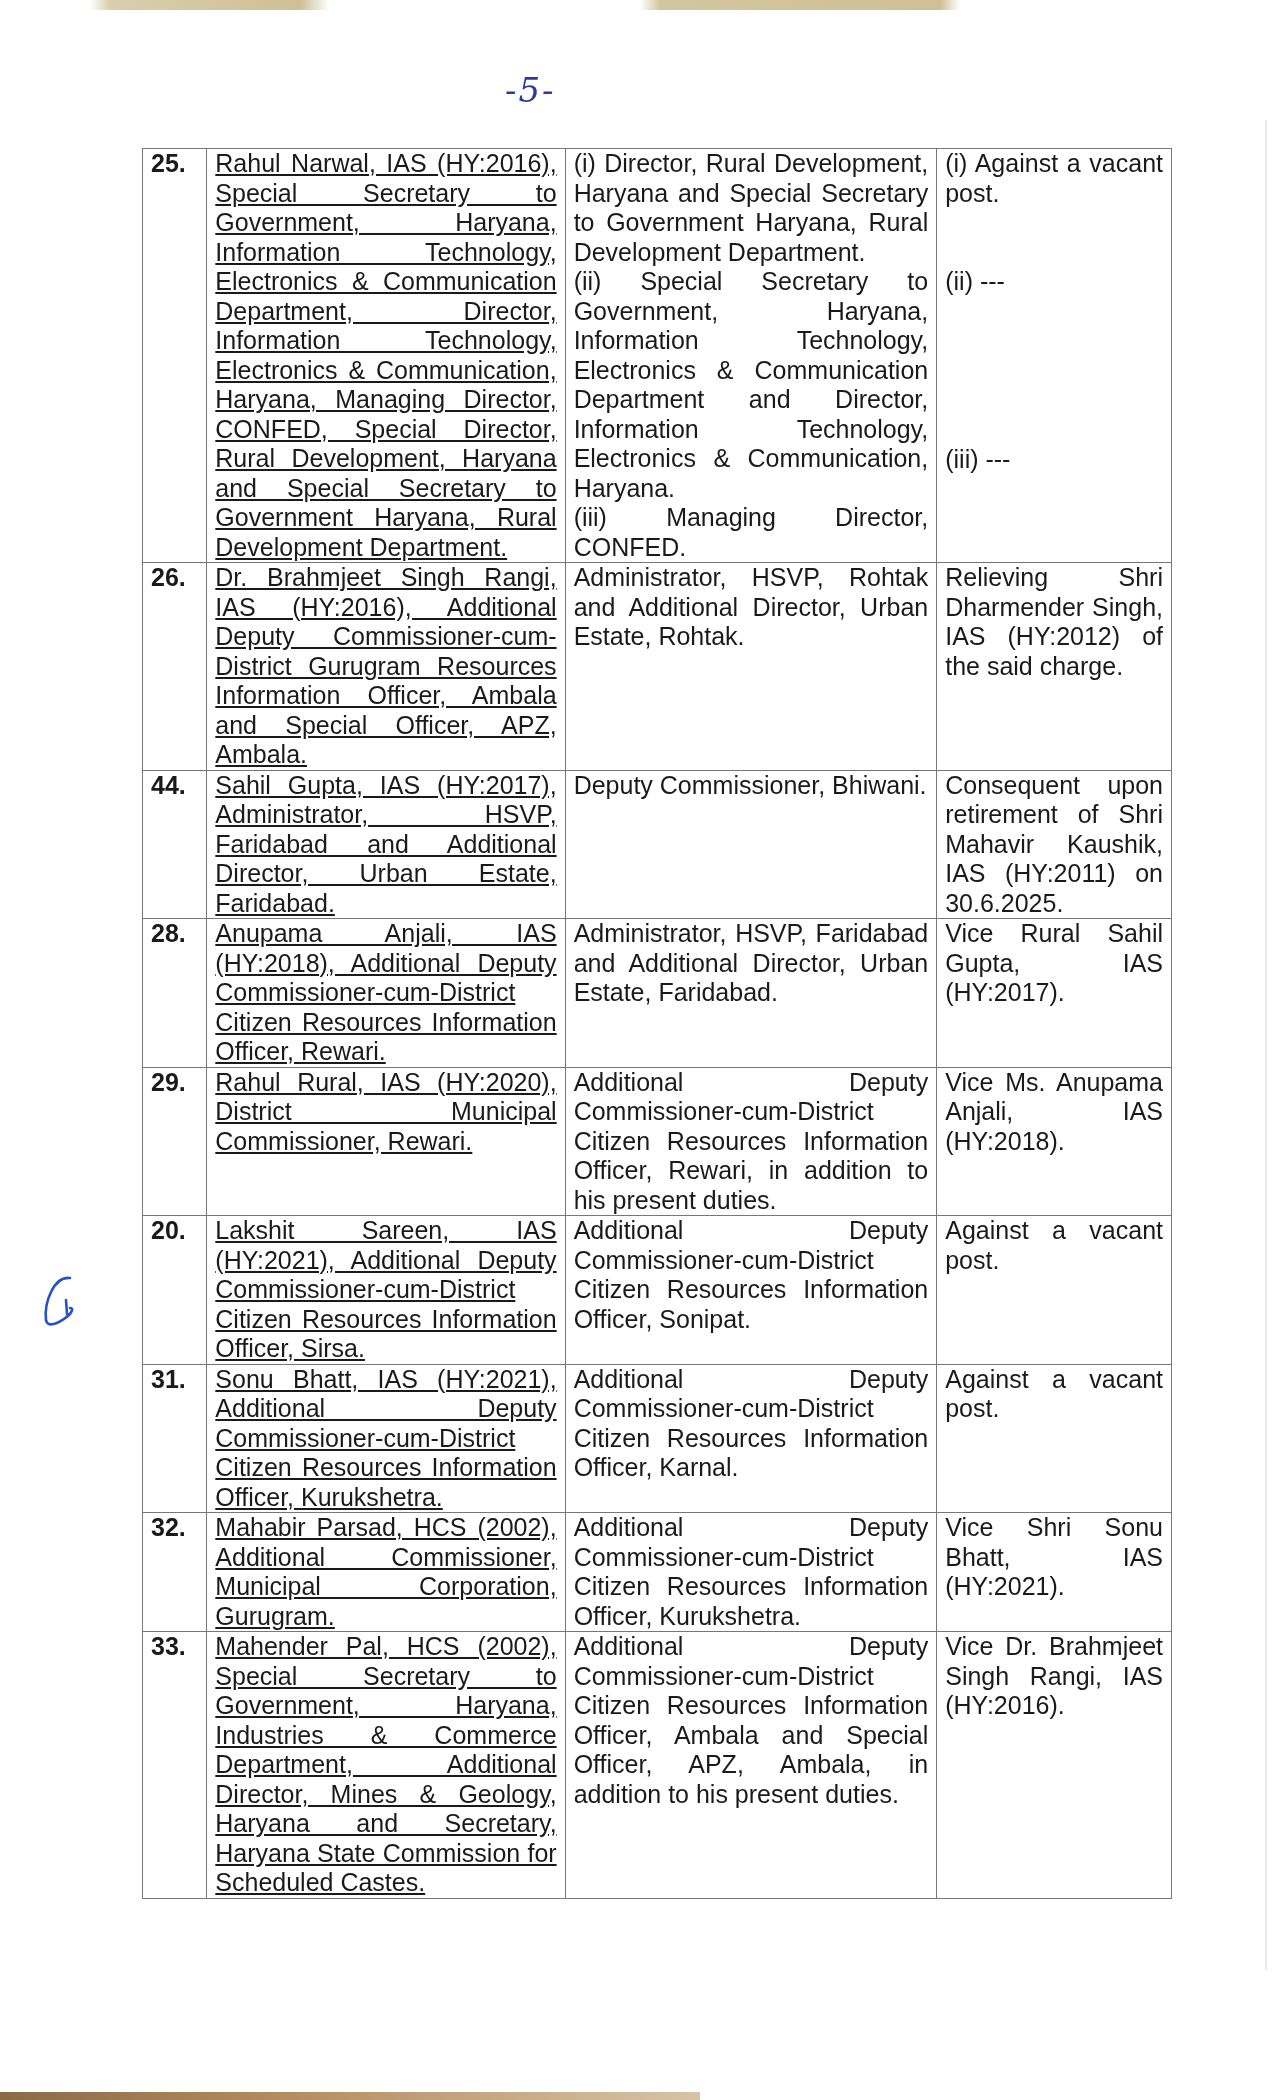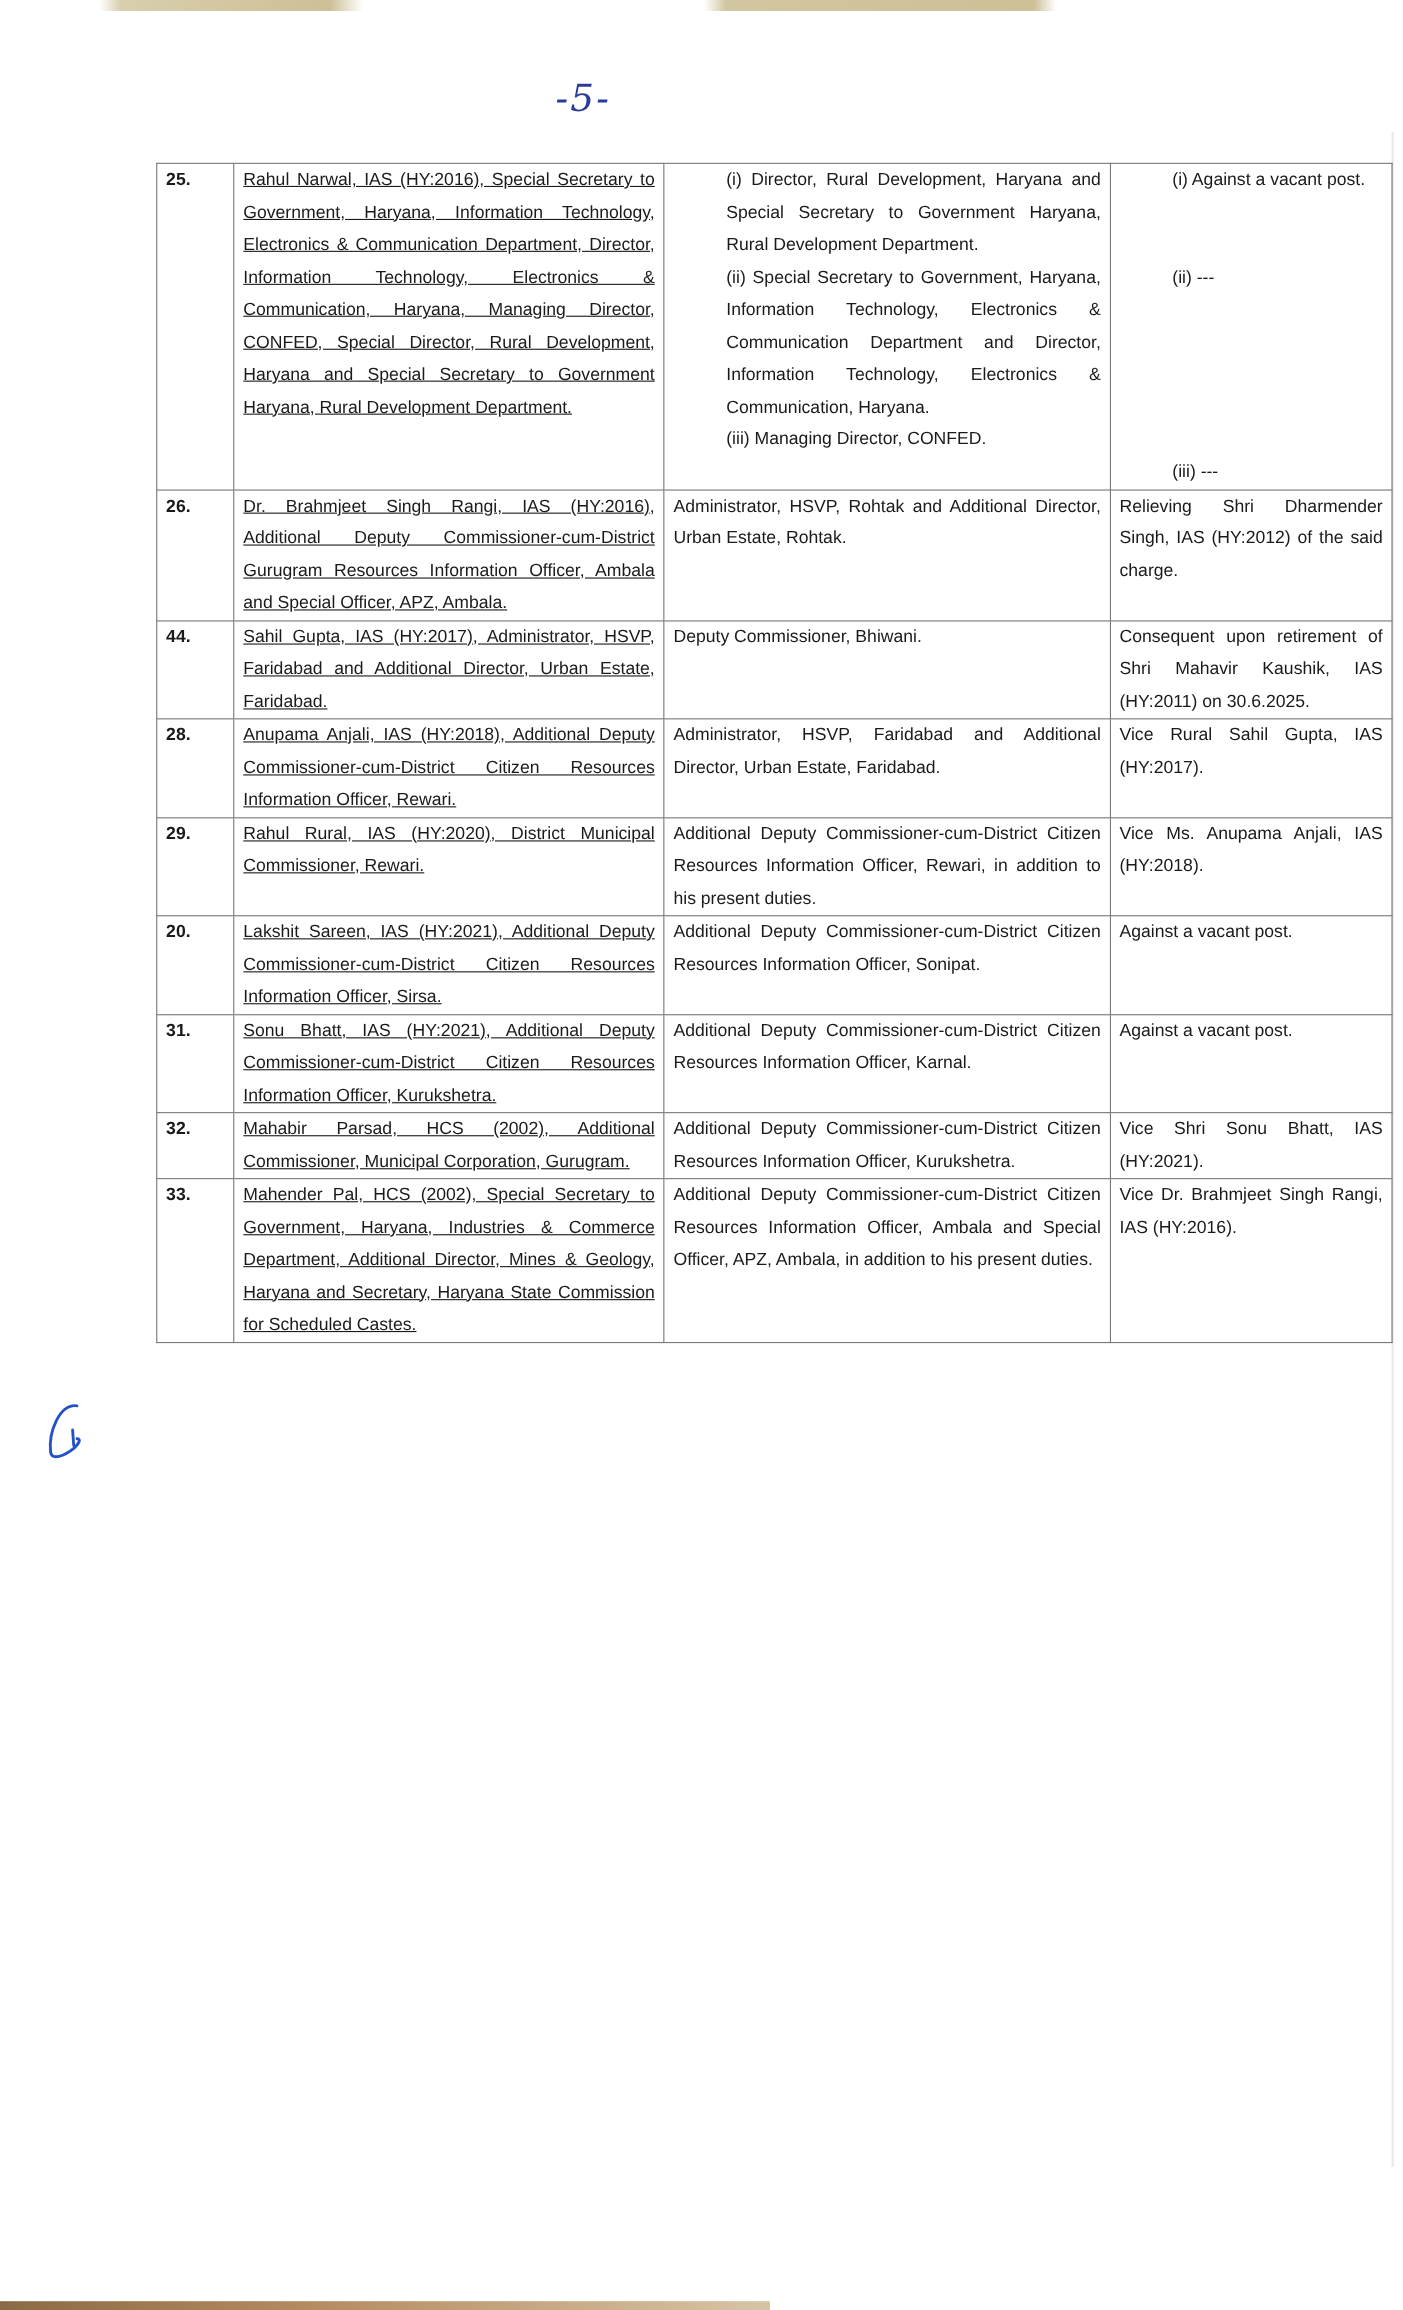--- a/index.html
+++ b/index.html
@@ -24,37 +24,37 @@
   .page-number {
     position:absolute; top:70px; left:505px;
     font-family:"DejaVu Serif", serif; font-style:italic;
     font-size:34px; color:#2b3b9a; letter-spacing:2px;
   }
   .margin-mark {
     position:absolute; left:40px; top:1272px; width:42px; height:60px;
   }
   table.orders {
     position:absolute; left:142px; top:148px;
-    width:1124px;
+    width:1030px;
     border-collapse:collapse;
     table-layout:fixed;
-    font-size:16px; line-height:29.5px;
+    font-size:25px; line-height:29.5px;
   }
   table.orders td {
     border:1.3px solid #777;
     vertical-align:top;
     padding:0 8px 0 8px;
     text-align:justify;
     text-align-last:left;
   }
   td.sno { width:46px; font-weight:bold; padding-left:6px; text-align:left; }
   td.officer { width:334px;text-decoration:underline; }
   td.posting { width:347px; }
   td.remarks { width:213px; }
-  .sub { display:block;margin-left:48px; }
+  .sub { display:block; }
   .gap { display:block; height:59px; }
   .gap2 { display:block; height:148px; }
 </style>
 </head>
 <body>
 
 <div class="top-edge"></div>
 <div class="right-edge"></div>
 <div class="bottom-edge"></div>
 

